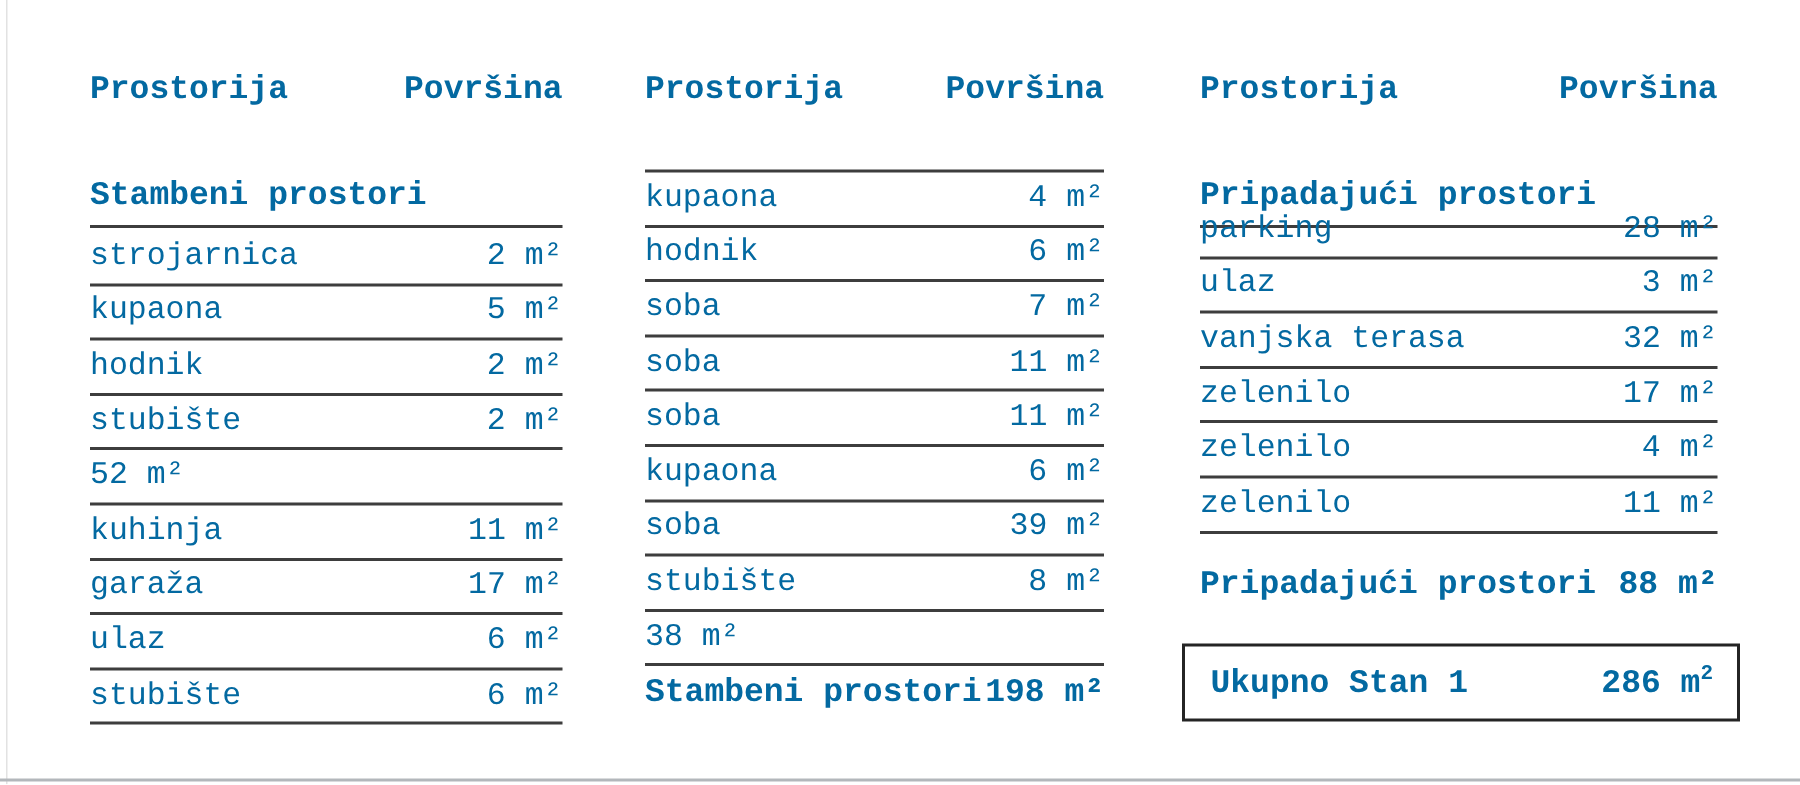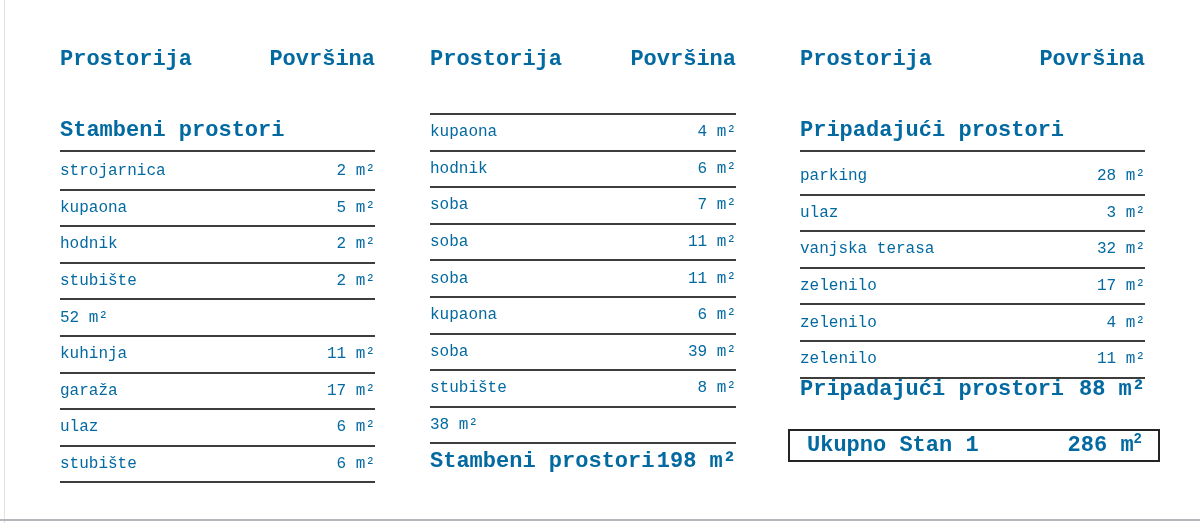--- a/index.html
+++ b/index.html
@@ -31,30 +31,30 @@
     position:absolute;top:114px;left:0;right:0;height:36px;
     border-bottom:2px solid #3d3d3d;
     font-weight:700;font-size:22px;line-height:34px;
   }
   .rows{position:absolute;left:0;right:0;}
   .rows.topline{border-top:2px solid #3d3d3d;}
   .row{
     display:flex;justify-content:space-between;align-items:center;
     height:36.6px;box-sizing:border-box;
     border-bottom:2px solid #3d3d3d;
-    font-size:16px;
+    font-size:21px;
   }
   .row .cell-value{text-align:center;}
   .total-row{
     position:absolute;left:0;right:0;height:37px;
     display:flex;justify-content:space-between;align-items:center;
     font-weight:700;font-size:22px;
   }
   .grand-total-box{
-    position:absolute;top:429px;left:-12px;width:calc(100% + 27px);height:33px;
+    position:absolute;top:429px;left:-12px;width:calc(100% + 27px);height:52px;
     box-sizing:border-box;border:2px solid #242424;
     display:flex;justify-content:space-between;align-items:center;
     padding:0 16px 0 17px;
     font-weight:700;font-size:22px;
     background:#ffffff;
   }
   .grand-total-box sup{font-size:14px;line-height:0;}
 </style>
 </head>
 <body>
@@ -159,21 +159,21 @@
   </section>
 
   <section class="col col3">
     <div class="thead">
       <span>Prostorija</span>
       <span>Površina</span>
     </div>
     <div class="section-row">
       <span>Pripadajući prostori</span>
     </div>
-    <div class="rows" style="top:159px">
+    <div class="rows" style="top:136px">
       <div class="row">
         <span class="cell-label">parking</span>
         <span class="cell-value">28 m²</span>
       </div>
       <div class="row">
         <span class="cell-label">ulaz</span>
         <span class="cell-value">3 m²</span>
       </div>
       <div class="row">
         <span class="cell-label">vanjska terasa</span>

